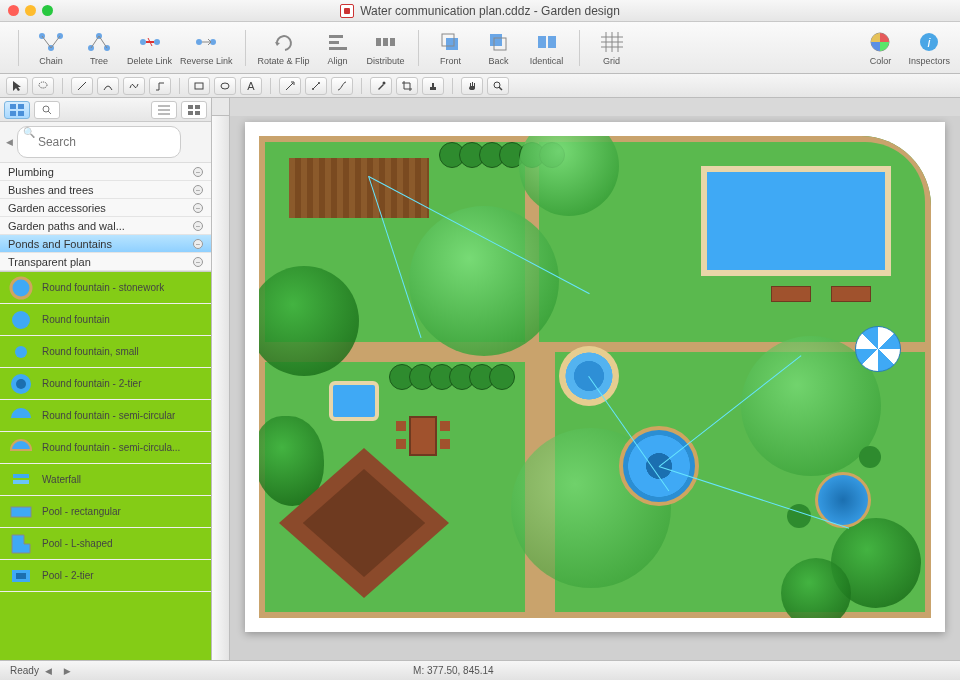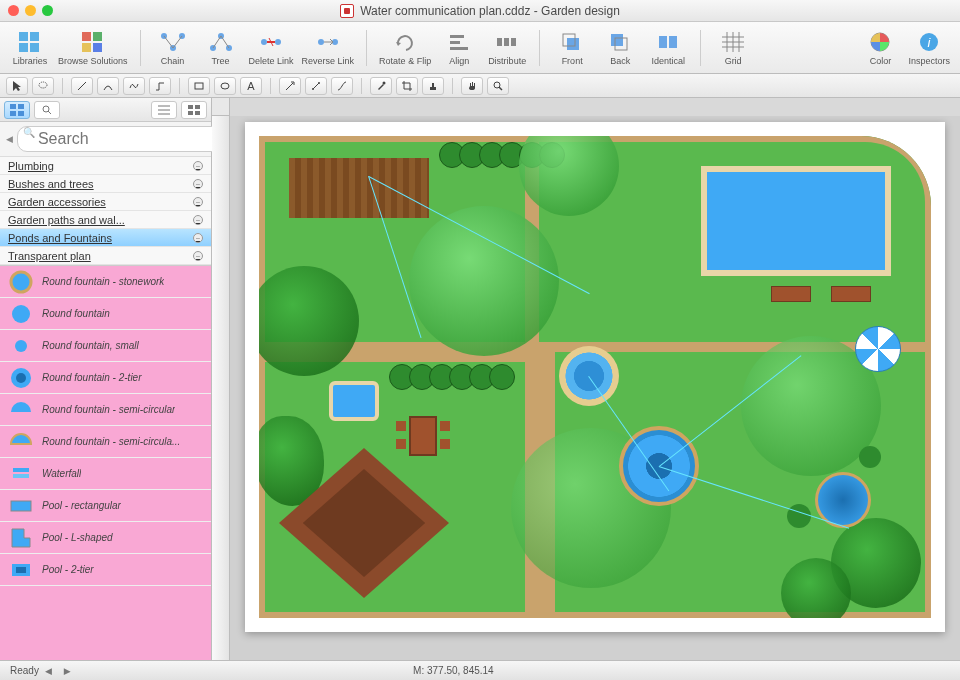--- a/index.html
+++ b/index.html
@@ -30,30 +30,30 @@
 .secbtn { width: 22px; height: 18px; border: 1px solid #c9c9c9; border-radius: 3px; background: linear-gradient(#fff,#e8e8e8); display: flex; align-items: center; justify-content: center; cursor: pointer; }
 .secsep { width: 1px; height: 16px; background: #c9c9c9; margin: 0 4px; }
 
 
 .main { display: flex; height: 562px; }
 .sidebar { width: 212px; background: #f4f4f4; border-right: 1px solid #bcbcbc; display: flex; flex-direction: column; }
 .side-head { height: 24px; background: linear-gradient(#f6f6f6,#e6e6e6); border-bottom: 1px solid #c9c9c9; display: flex; align-items: center; padding: 0 4px; gap: 4px; }
 .side-tab { width: 26px; height: 18px; border: 1px solid #c9c9c9; border-radius: 3px; background: #fff; display: flex; align-items: center; justify-content: center; }
 .side-tab.sel { background: linear-gradient(#d3ecff,#a9d9ff); border-color: #7db6e0; }
 .search { display: flex; align-items: center; padding: 4px 6px; border-bottom: 1px solid #ddd; gap: 4px; }
-.search input { flex: 1; height: 26px; border: 1px solid #ccc; border-radius: 10px; padding: 0 8px 0 20px; font-size: 16px; background: #fff; }
+.search input { flex: 1; height: 32px; border: 1px solid #ccc; border-radius: 10px; padding: 0 8px 0 20px; font-size: 12px; background: #fff; }
 .search .mag { position: relative; }
 .search .mag::before { content: "🔍"; position: absolute; left: 6px; top: 1px; font-size: 10px; opacity: .6; }
 
-.catlist { border-bottom: 1px solid #ccc; text-decoration: underline; }
+.catlist { border-bottom: 1px solid #ccc; }
 .catitem { height: 18px; display: flex; align-items: center; justify-content: space-between; padding: 0 8px; border-bottom: 1px solid #e4e4e4; background: #f8f8f8; cursor: pointer; }
 .catitem.sel { background: linear-gradient(#b8e4ff,#8fd0ff); gap: 48px; }
 .catitem .disc { width: 10px; height: 10px; border-radius: 50%; border: 1px solid #999; background: #eee; font-size: 7px; display: flex; align-items: center; justify-content: center; color: #777; }
 
-.shapelist { flex: 1; overflow-y: auto; background: #f9a8d4; font-style: italic; }
+.shapelist { flex: 1; overflow-y: auto; background: #84cc16; }
 .shapeitem { height: 32px; display: flex; align-items: center; gap: 8px; padding: 0 8px; border-bottom: 1px solid #eee; cursor: pointer; }
 .shapeitem .thumb { width: 26px; height: 26px; display: flex; align-items: center; justify-content: center; }
 .shapeitem .nm { font-size: 10px; color: #444; white-space: nowrap; overflow: hidden; text-overflow: ellipsis; }
 
 
 .canvaswrap { flex: 1; background: #d9d9d9; position: relative; display: flex; flex-direction: column; }
 .ruler-h { height: 18px; background: linear-gradient(#fafafa,#e4e4e4); border-bottom: 1px solid #bcbcbc; margin-left: 18px; position: relative; overflow: hidden; }
 .canvas-main { flex: 1; display: flex; }
 .ruler-v { width: 18px; background: linear-gradient(90deg,#fafafa,#e4e4e4); border-right: 1px solid #bcbcbc; }
 .canvas { flex: 1; background: #d0d0d0; overflow: hidden; display: flex; align-items: flex-start; justify-content: center; padding: 6px; }
@@ -99,44 +99,20 @@
     <div class="dot yellow"></div>
     <div class="dot green"></div>
   </div>
   <div class="titlecenter">
     <span class="doc-ico"></span>
     <span>Water communication plan.cddz - Garden design</span>
   </div>
 </div>
 
 <div class="toolbar">
-  <div class="tbgroup">
-    <div class="tbbtn">
-      <div class="ico">
-          <svg width="22" height="20">
-            <rect x="0" y="0" width="9" height="9" fill="#5ab0e6"></rect>
-            <rect x="11" y="0" width="9" height="9" fill="#5ab0e6"></rect>
-            <rect x="0" y="11" width="9" height="9" fill="#5ab0e6"></rect>
-            <rect x="11" y="11" width="9" height="9" fill="#5ab0e6"></rect>
-          </svg>
-        </div>
-      <div class="lbl">Libraries</div>
-    </div>
-    <div class="tbbtn">
-      <div class="ico">
-          <svg width="22" height="20">
-            <rect x="0" y="0" width="9" height="9" fill="#e06a5a"></rect>
-            <rect x="11" y="0" width="9" height="9" fill="#5ab06a"></rect>
-            <rect x="0" y="11" width="9" height="9" fill="#e6c25a"></rect>
-            <rect x="11" y="11" width="9" height="9" fill="#5a7fe6"></rect>
-          </svg>
-        </div>
-      <div class="lbl">Browse Solutions</div>
-    </div>
-  </div>
   <div class="tbsep"></div>
   <div class="tbgroup">
     <div class="tbbtn">
       <div class="ico">
           <svg width="26" height="20">
             <circle cx="4" cy="4" r="3" fill="#6aa6e6"></circle>
             <circle cx="22" cy="4" r="3" fill="#6aa6e6"></circle>
             <circle cx="13" cy="16" r="3" fill="#6aa6e6"></circle>
             <path d="M4 4 L13 16 L22 4" stroke="#888" fill="none"></path>
           </svg>

